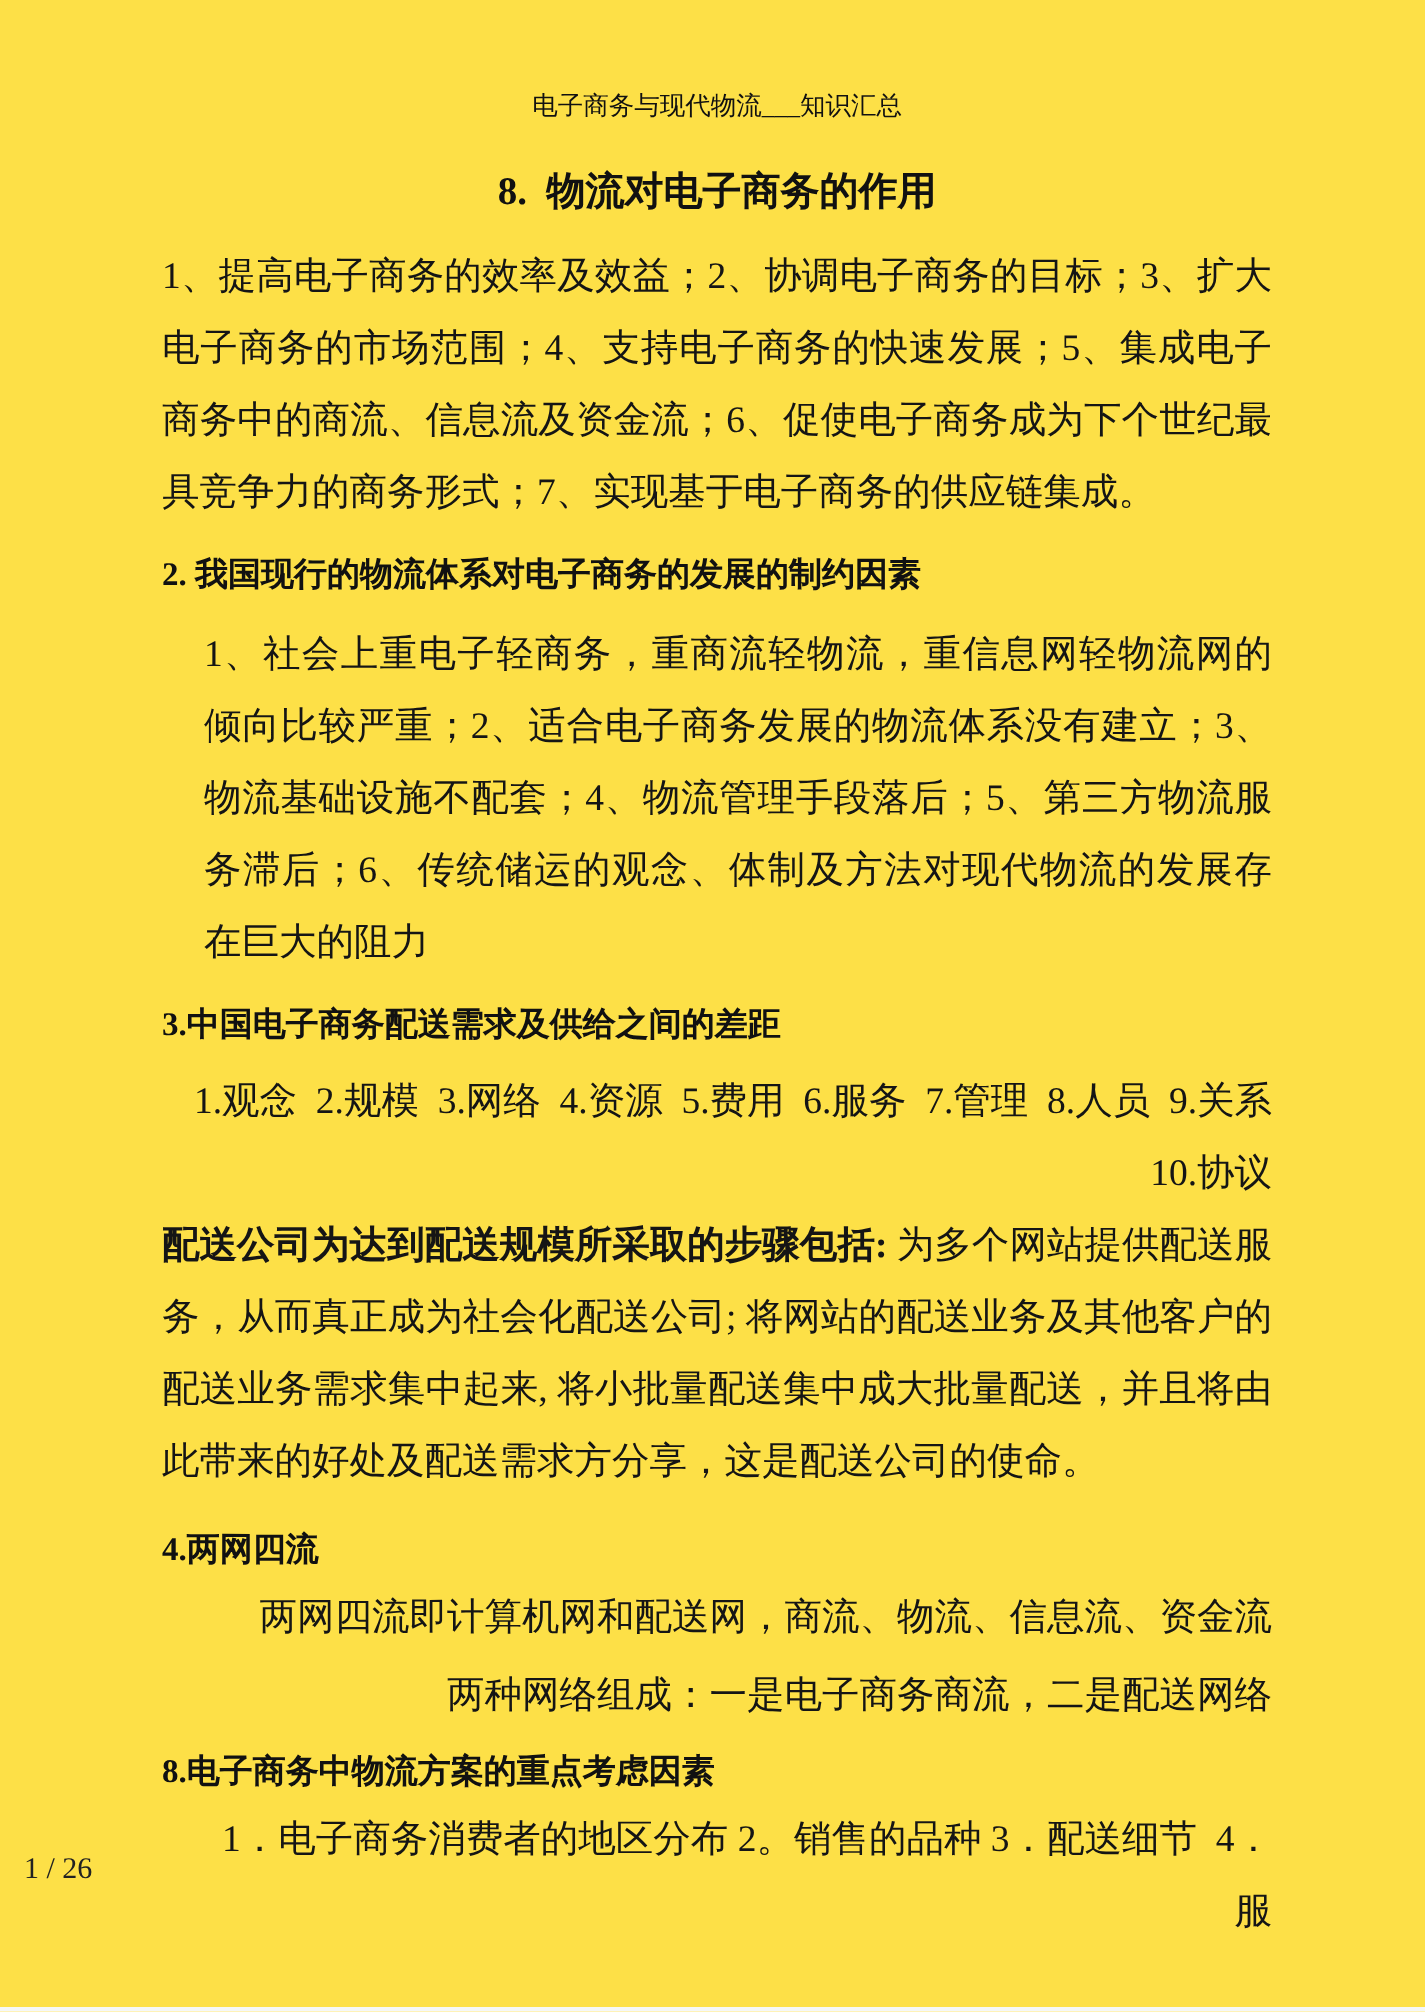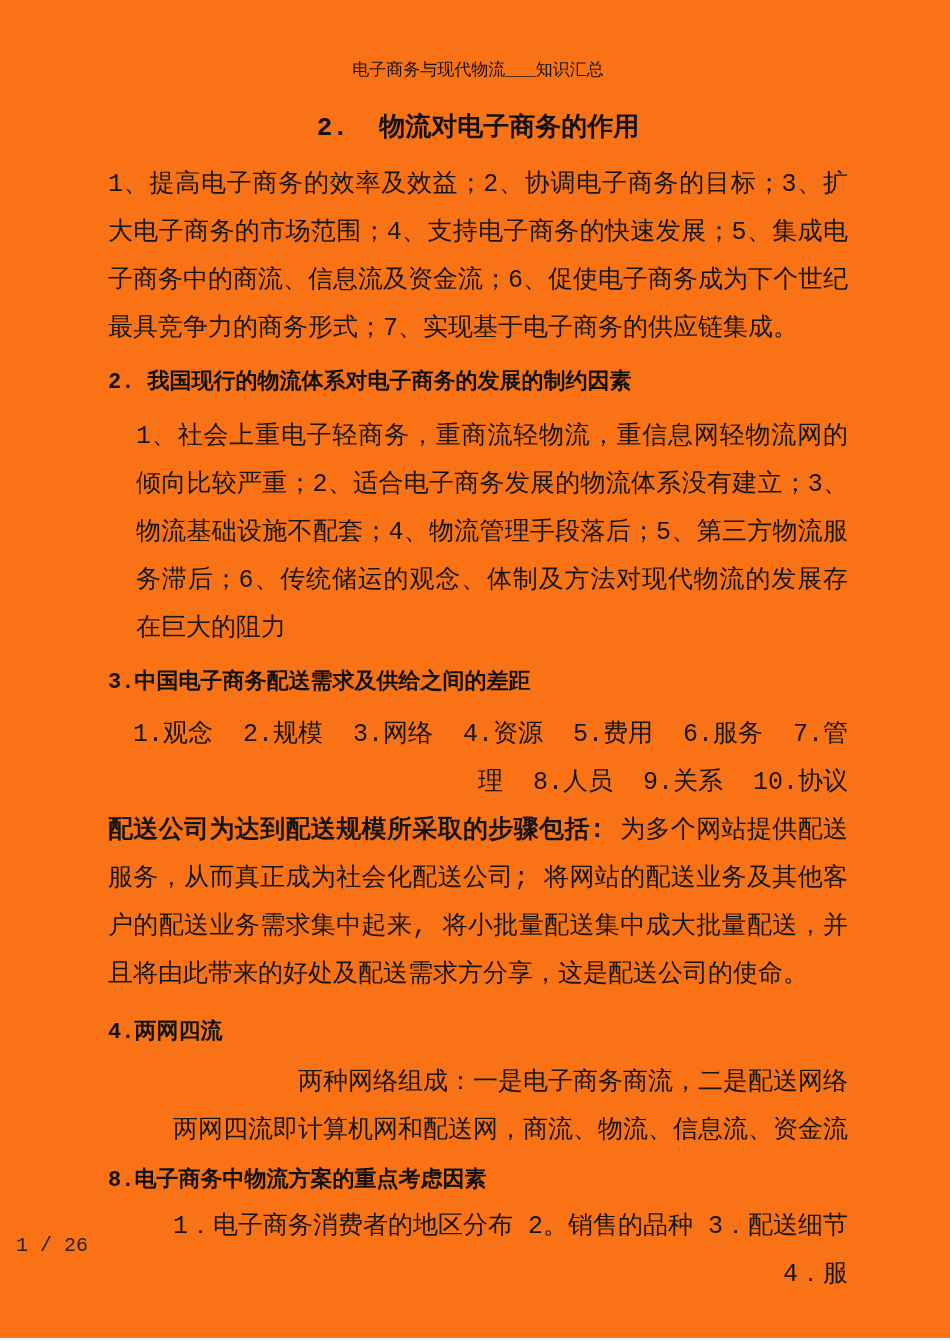--- a/index.html
+++ b/index.html
@@ -4,23 +4,23 @@
 <style>
   html, body {
     margin: 0;
     padding: 0;
     background: #ffffff;
   }
   .page {
     position: relative;
     width: 950px;
     height: 1341px;
-    background: #f97316;
+    background: #fde047;
     overflow: hidden;
-    font-family: Liberation Mono, monospace;
+    font-family: Liberation Serif, serif;
     color: #1c1c1c;
   }
   .content {
     position: absolute;
     left: 108px;
     top: 0;
     width: 740px;
   }
   .doc-header {
     padding-top: 60px;
@@ -85,39 +85,39 @@
   }
 </style>
 </head>
 <body>
 
 <div class="page">
   <div class="content">
 
     <div class="doc-header">电子商务与现代物流___知识汇总</div>
 
-    <div class="h1-title">2.  物流对电子商务的作用</div>
+    <div class="h1-title">8.  物流对电子商务的作用</div>
 
     <p class="body-p">1、提高电子商务的效率及效益；2、协调电子商务的目标；3、扩大电子商务的市场范围；4、支持电子商务的快速发展；5、集成电子商务中的商流、信息流及资金流；6、促使电子商务成为下个世纪最具竞争力的商务形式；7、实现基于电子商务的供应链集成。</p>
 
     <h2 class="sec-h">2. 我国现行的物流体系对电子商务的发展的制约因素</h2>
 
     <p class="body-p" style="margin-top:8px;margin-left:28px;">1、社会上重电子轻商务，重商流轻物流，重信息网轻物流网的倾向比较严重；2、适合电子商务发展的物流体系没有建立；3、物流基础设施不配套；4、物流管理手段落后；5、第三方物流服务滞后；6、传统储运的观念、体制及方法对现代物流的发展存在巨大的阻力</p>
 
     <h2 class="sec-h">3.中国电子商务配送需求及供给之间的差距</h2>
 
     <p class="body-p p3-m pre no-just">1.观念  2.规模  3.网络  4.资源  5.费用  6.服务  7.管理  8.人员  9.关系  10.协议</p>
 
     <p class="body-p tight pre"><span class="lead-bold">配送公司为达到配送规模所采取的步骤包括:</span><span> 为多个网站提供配送服务，从而真正成为社会化配送公司; 将网站的配送业务及其他客户的配送业务需求集中起来, 将小批量配送集中成大批量配送，并且将由此带来的好处及配送需求方分享，这是配送公司的使命。</span></p>
 
     <h2 class="sec-h h4-extra">4.两网四流</h2>
 
+    <p class="body-p tight indent no-just">两网四流即计算机网和配送网，商流、物流、信息流、资金流</p>
+
     <p class="body-p p5-m indent no-just">两种网络组成：一是电子商务商流，二是配送网络</p>
-
-    <p class="body-p tight indent no-just">两网四流即计算机网和配送网，商流、物流、信息流、资金流</p>
 
     <h2 class="sec-h h5-extra">8.电子商务中物流方案的重点考虑因素</h2>
 
     <p class="body-p tight indent pre no-just">1．电子商务消费者的地区分布 2。销售的品种 3．配送细节  4．服</p>
 
   </div>
 
   <div class="footer-pageno">1 / 26</div>
 
   <div class="bottom-strip"></div>

